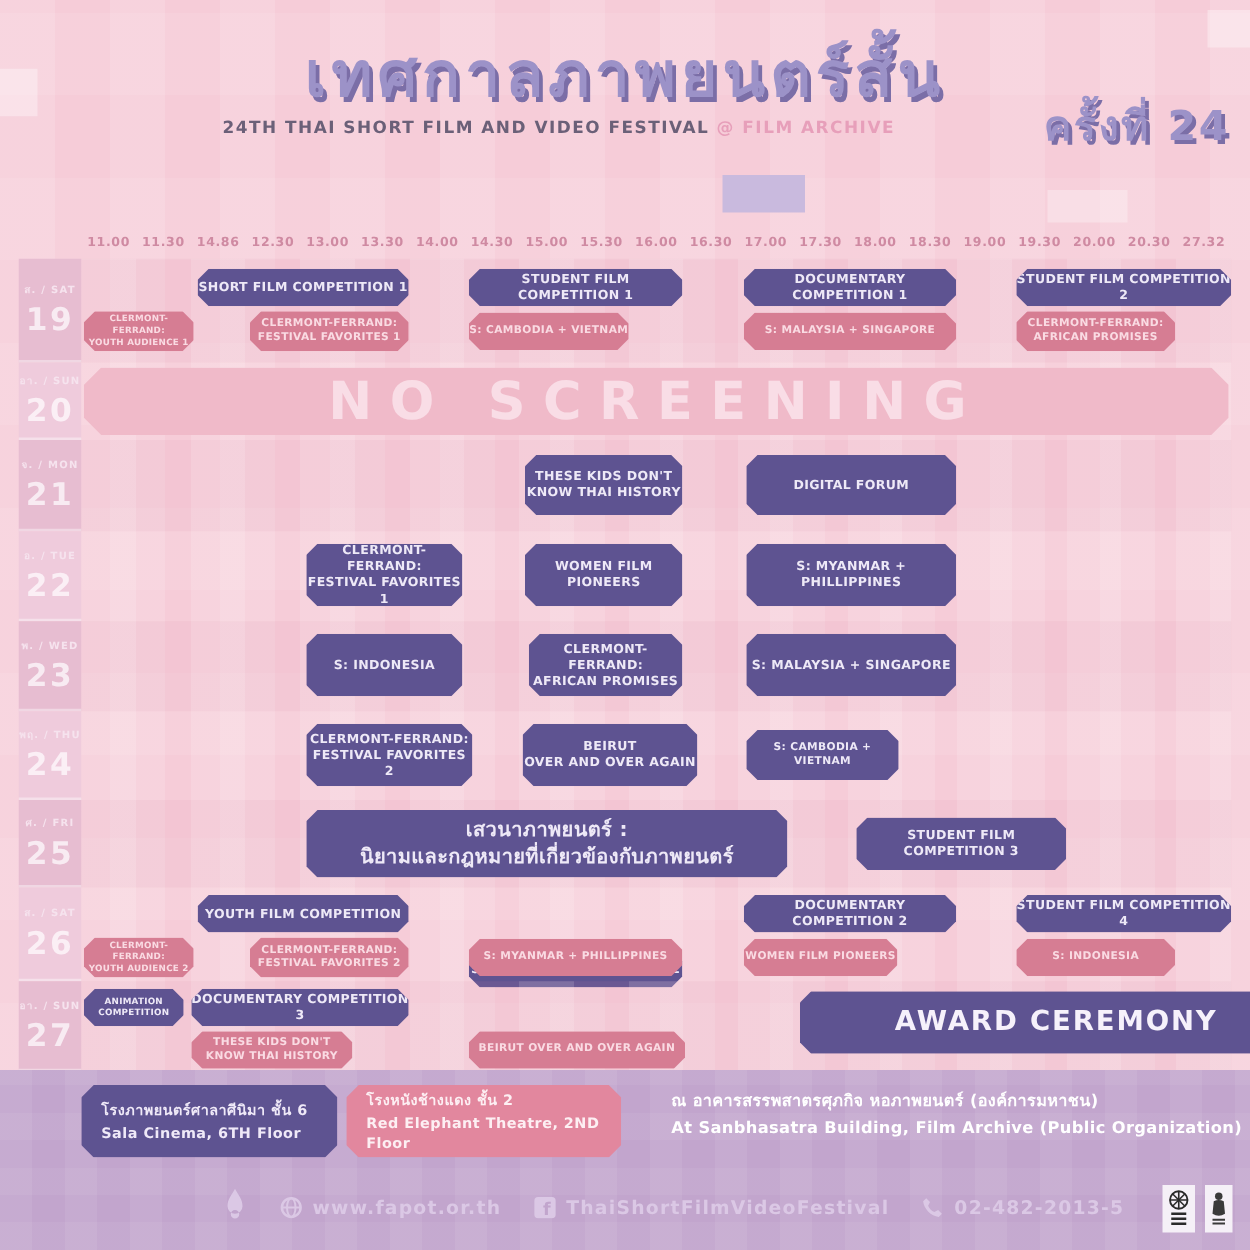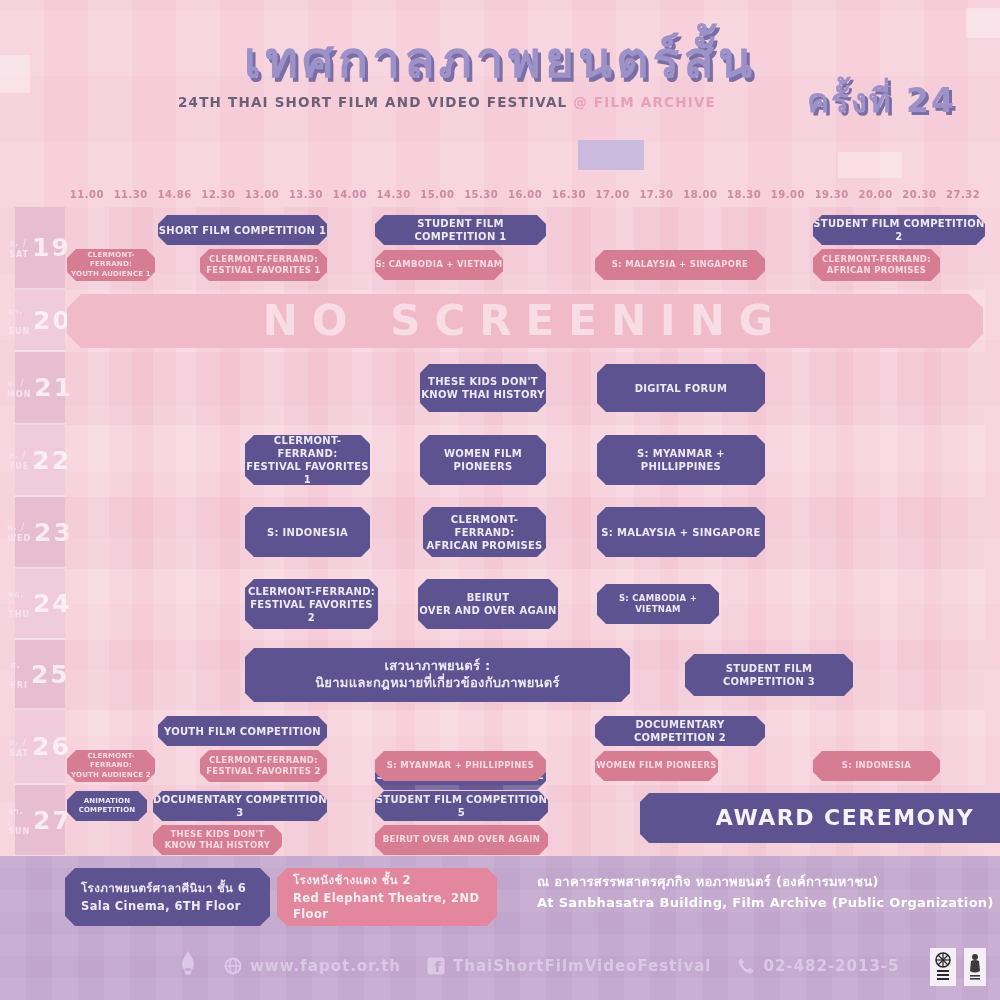--- a/index.html
+++ b/index.html
@@ -10,46 +10,46 @@
       repeating-linear-gradient(90deg, rgba(255,255,255,0.13) 0 44px, rgba(255,255,255,0) 44px 88px),
       repeating-linear-gradient(0deg, rgba(255,255,255,0.08) 0 66px, rgba(255,255,255,0) 66px 132px);}
   .decor{position:absolute;}
   
   .title{position:absolute;top:20px;left:0;width:100%;text-align:center;
     font-size:50px;font-weight:800;color:#9c92c8;letter-spacing:4px;
     text-shadow:3px 4px 0 #7b6ea7;margin:0;}
   .subtitle{position:absolute;left:178px;top:94px;font-size:13.5px;font-weight:800;letter-spacing:1.2px;}
   .subtitle .dark{color:#6b6078;}
   .subtitle .pink{color:#e79fba;}
-  .edition{position:absolute;right:44px;top:74px;font-size:33px;font-weight:800;color:#9c92c8;
+  .edition{position:absolute;right:16px;top:74px;font-size:33px;font-weight:800;color:#9c92c8;
     letter-spacing:2px;text-shadow:3px 3px 0 #7b6ea7;}
   
   .schedule{position:absolute;left:15px;top:183px;width:970px;}
   .time-header{display:flex;margin-left:50px;width:920px;height:24px;}
   .time-label{flex:1;text-align:center;font-size:10px;font-weight:700;color:#cf8aa2;letter-spacing:0.5px;line-height:24px;}
   .day-row{display:flex;width:970px;}
-  .day-cell{width:50px;box-sizing:border-box;display:flex;flex-direction:row;align-items:center;justify-content:center;
+  .day-cell{width:50px;box-sizing:border-box;display:flex;flex-direction:column;align-items:center;justify-content:center;
     gap:3px;background:#e7bdd1;border-bottom:2px solid rgba(255,255,255,0.4);}
   .day-cell.alt{background:#efcbdc;}
   .day-abbr{font-size:8px;font-weight:800;color:#f6e3ee;letter-spacing:1px;}
   .day-num{font-size:25px;font-weight:800;color:rgba(255,252,255,0.72);letter-spacing:2px;}
   .row-events{position:relative;width:920px;
     background:repeating-linear-gradient(90deg, rgba(255,255,255,0.14) 0 43.8px, rgba(255,255,255,0) 43.8px 87.6px);}
   .day-row:nth-child(odd) .row-events{background-color:rgba(219,140,170,0.10);}
   
   .blk{position:absolute;display:flex;align-items:center;justify-content:center;text-align:center;
     white-space:pre-line;font-weight:700;line-height:1.3;letter-spacing:0.3px;font-size:10px;box-sizing:border-box;
     clip-path:polygon(9px 0,calc(100% - 9px) 0,100% 9px,100% calc(100% - 9px),calc(100% - 9px) 100%,9px 100%,0 calc(100% - 9px),0 9px);}
   .blk.purple{background:#5e5391;color:#eee9f7;}
   .blk.pink{background:#d67d93;color:#fadbe3;}
   .blk.banner{background:#f0bac9;color:#f9dde6;font-size:42px;font-weight:800;letter-spacing:14px;
     clip-path:polygon(14px 0,calc(100% - 14px) 0,100% 14px,100% calc(100% - 14px),calc(100% - 14px) 100%,14px 100%,0 calc(100% - 14px),0 14px);}
   .blk.xs{font-size:7px;letter-spacing:0.2px;}
   .blk.sm{font-size:8.5px;}
-  .blk.thai{font-size:13px;font-weight:600;}
+  .blk.thai{font-size:16px;font-weight:600;}
   .blk.big{font-size:22px;font-weight:600;letter-spacing:1.5px;color:#f6f1fb;}
   
   .band{position:absolute;left:0;top:856px;width:1000px;height:144px;background-color:#c2a5cd;
     background-image:repeating-linear-gradient(90deg, rgba(255,255,255,0.07) 0 26px, rgba(255,255,255,0) 26px 52px),
       repeating-linear-gradient(0deg, rgba(255,255,255,0.05) 0 22px, rgba(255,255,255,0) 22px 44px);}
   .legend-blk{position:absolute;display:flex;flex-direction:column;justify-content:center;gap:2px;
     padding:0 16px;box-sizing:border-box;font-size:11.5px;font-weight:800;letter-spacing:0.4px;line-height:1.4;
     clip-path:polygon(10px 0,calc(100% - 10px) 0,100% 10px,100% calc(100% - 10px),calc(100% - 10px) 100%,10px 100%,0 calc(100% - 10px),0 10px);}
   .legend-sala{left:65px;top:12px;width:205px;height:58px;background:#5e5391;color:#efe9f8;}
   .legend-red{left:277px;top:12px;width:220px;height:58px;background:#e2879e;color:#fdeff3;}
@@ -104,20 +104,21 @@
       </div>
     <div class="grid">
         <div class="day-row" style="height: 83px;">
           <div class="day-cell">
             <div class="day-abbr">ส. / SAT</div>
             <div class="day-num">19</div>
           </div>
           <div class="row-events">
             <div class="blk purple" style="left: 93px; top: 8px; width: 169px; height: 30px;">SHORT FILM COMPETITION 1</div>
             <div class="blk purple" style="left: 310px; top: 8px; width: 171px; height: 30px;">STUDENT FILM COMPETITION 1</div>
+            <div class="blk purple" style="left: 530px; top: 8px; width: 170px; height: 30px;">DOCUMENTARY COMPETITION 1</div>
             <div class="blk purple" style="left: 748px; top: 8px; width: 172px; height: 30px;">STUDENT FILM COMPETITION 2</div>
             <div class="blk pink xs" style="left: 2px; top: 42px; width: 88px; height: 32px;">CLERMONT-FERRAND:
 YOUTH AUDIENCE 1</div>
             <div class="blk pink sm" style="left: 135px; top: 42px; width: 127px; height: 32px;">CLERMONT-FERRAND:
 FESTIVAL FAVORITES 1</div>
             <div class="blk pink sm" style="left: 310px; top: 43px; width: 128px; height: 30px;">S: CAMBODIA + VIETNAM</div>
             <div class="blk pink sm" style="left: 530px; top: 43px; width: 170px; height: 30px;">S: MALAYSIA + SINGAPORE</div>
             <div class="blk pink sm" style="left: 748px; top: 42px; width: 127px; height: 32px;">CLERMONT-FERRAND:
 AFRICAN PROMISES</div>
           </div>
@@ -192,39 +193,39 @@
         </div>
         <div class="day-row" style="height: 75px;">
           <div class="day-cell alt">
             <div class="day-abbr">ส. / SAT</div>
             <div class="day-num">26</div>
           </div>
           <div class="row-events">
             <div class="blk purple" style="left: 93px; top: 6px; width: 169px; height: 30px;">YOUTH FILM COMPETITION</div>
             <div class="blk purple" style="left: 310px; top: 6px; width: 171px; height: 30px; margin-top: 44px;">SHORT FILM COMPETITION 2</div>
             <div class="blk purple" style="left: 530px; top: 6px; width: 170px; height: 30px;">DOCUMENTARY COMPETITION 2</div>
+            <div class="blk purple" style="left: 748px; top: 6px; width: 172px; height: 30px;">STUDENT FILM COMPETITION 4</div>
             <div class="blk pink xs" style="left: 2px; top: 40px; width: 88px; height: 32px;">CLERMONT-FERRAND:
 YOUTH AUDIENCE 2</div>
             <div class="blk pink sm" style="left: 135px; top: 40px; width: 127px; height: 32px;">CLERMONT-FERRAND:
 FESTIVAL FAVORITES 2</div>
             <div class="blk pink sm" style="left: 310px; top: 41px; width: 171px; height: 30px;">S: MYANMAR + PHILLIPPINES</div>
             <div class="blk pink sm" style="left: 530px; top: 41px; width: 123px; height: 30px;">WOMEN FILM PIONEERS</div>
             <div class="blk pink sm" style="left: 748px; top: 41px; width: 127px; height: 30px;">S: INDONESIA</div>
           </div>
         </div>
         <div class="day-row" style="height: 72px;">
           <div class="day-cell">
             <div class="day-abbr">อา. / SUN</div>
             <div class="day-num">27</div>
           </div>
           <div class="row-events">
             <div class="blk purple xs" style="left: 2px; top: 6px; width: 80px; height: 30px;">ANIMATION
 COMPETITION</div>
             <div class="blk purple" style="left: 88px; top: 6px; width: 174px; height: 30px;">DOCUMENTARY COMPETITION 3</div>
-            <div class="blk purple" style="left: 310px; top: 6px; width: 173px; height: 30px;">STUDENT FILM COMPETITION 5</div>
             <div class="blk pink sm" style="left: 88px; top: 40px; width: 129px; height: 30px;">THESE KIDS DON'T
 KNOW THAI HISTORY</div>
             <div class="blk pink sm" style="left: 310px; top: 40px; width: 173px; height: 30px;">BEIRUT OVER AND OVER AGAIN</div>
             <div class="blk purple big" style="left: 575px; top: 8px; width: 410px; height: 50px;">AWARD CEREMONY</div>
           </div>
         </div>
       </div>
   </section>
 
   <div class="band">

